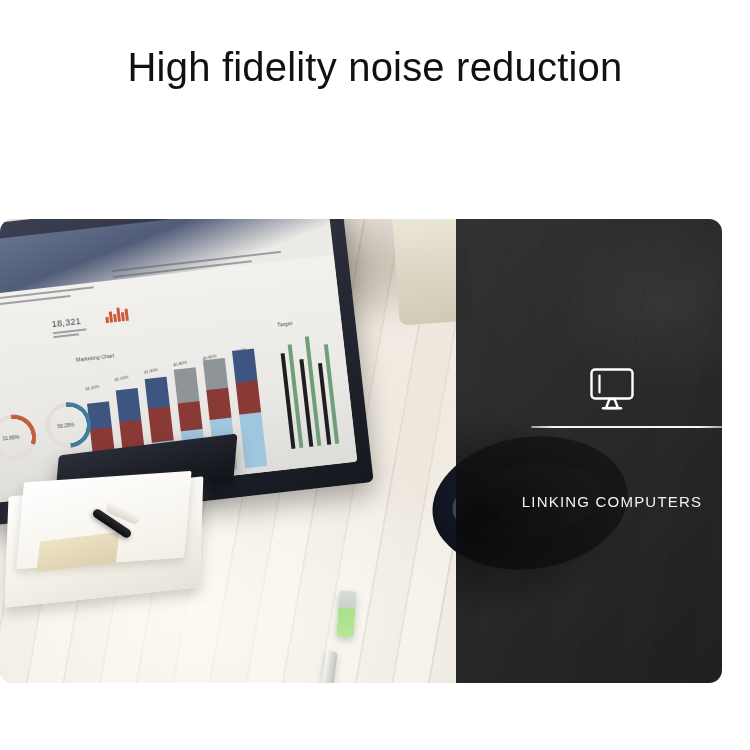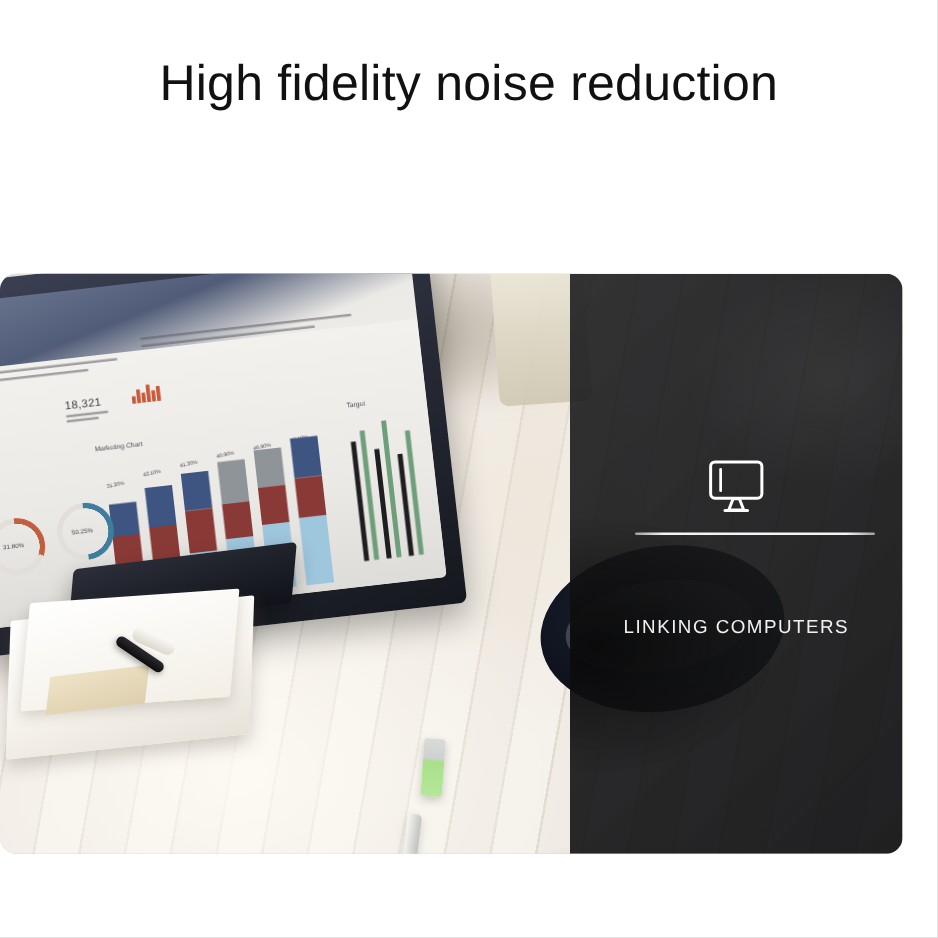--- a/index.html
+++ b/index.html
@@ -514,21 +514,21 @@
     <div class="dark-round-2"></div>
 
     <div class="hand hand-right"></div>
 
     <div class="scene-blur"></div>
   </div>
 
   <div class="dark-overlay"></div>
 </div>
 
-<div class="overlay-content" style="left:456px; top:219px;">
+<div class="overlay-content" style="left:479px; top:219px;">
 
   <div class="monitor-icon">
     <svg width="48" height="44" viewBox="0 0 48 44">
       <rect x="3.5" y="2.5" width="41" height="29" rx="3.5" ry="3.5" fill="none" stroke="#ffffff" stroke-width="2.4"></rect>
       <line x1="11.5" y1="8.5" x2="11.5" y2="25.5" stroke="#ffffff" stroke-width="2.2" stroke-linecap="round"></line>
       <path d="M18 41 L21.5 32 L26.5 32 L30 41 Z" fill="none" stroke="#ffffff" stroke-width="2.4" stroke-linejoin="round"></path>
       <line x1="15" y1="41.3" x2="33" y2="41.3" stroke="#ffffff" stroke-width="2.4" stroke-linecap="round"></line>
     </svg>
   </div>
 

